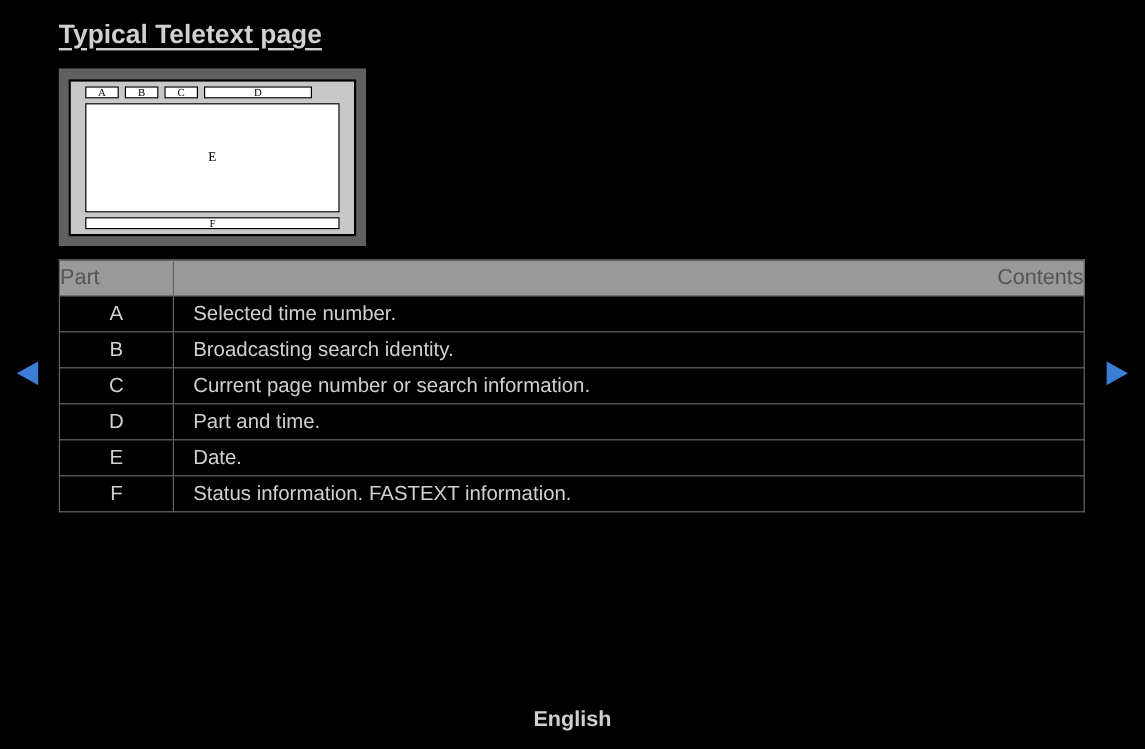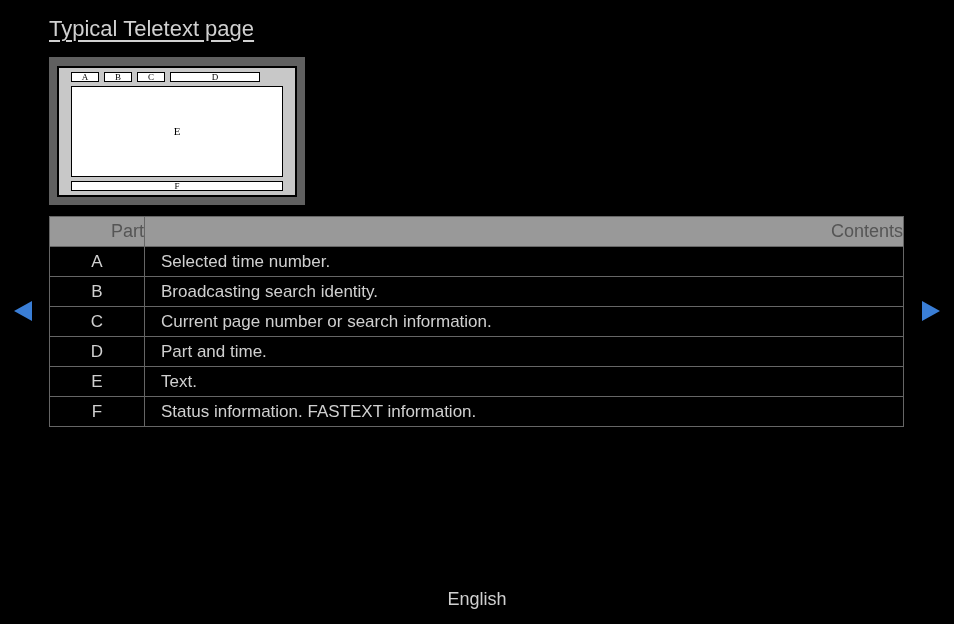--- a/index.html
+++ b/index.html
@@ -16,21 +16,21 @@
       color: #d0d0d0;
       position: relative;
       overflow: hidden;
     }
     
     .page-title {
       position: absolute;
       top: 16px;
       left: 49px;
       font-size: 22px;
-      font-weight: normal;
+      font-weight: bold;
       color: #d0d0d0;
       text-decoration: underline;
       text-underline-offset: 4px;
       text-align: center;
     }
     
     .teletext-diagram {
       position: absolute;
       top: 57px;
       left: 49px;
@@ -130,21 +130,21 @@
     .col-part {
       width: 95px;
       text-align: center;
     }
     
     .col-contents {
       padding-left: 16px !important;
     }
     
     th.col-part {
-      text-align: right;
+      text-align: left;
     }
     
     th.col-contents {
       padding-left: 16px;
     }
     
     .nav-arrow-left {
       position: absolute;
       top: 301px;
       left: 14px;
@@ -159,20 +159,21 @@
     }
     
     .footer-language {
       position: absolute;
       bottom: 14px;
       left: 0;
       width: 100%;
       text-align: center;
       font-size: 18px;
       color: #d0d0d0;
+      font-weight: bold;
     }
   </style>
 </head>
 <body>
 
 <h1 class="page-title">Typical Teletext page</h1>
 
 <div class="teletext-diagram">
   <div class="diagram-inner">
     <div class="diagram-top-row">
@@ -205,21 +206,21 @@
     <tr>
       <td class="col-part">C</td>
       <td class="col-contents">Current page number or search information.</td>
     </tr>
     <tr>
       <td class="col-part">D</td>
       <td class="col-contents">Part and time.</td>
     </tr>
     <tr>
       <td class="col-part">E</td>
-      <td class="col-contents">Text.</td>
+      <td class="col-contents">Date.</td>
     </tr>
     <tr>
       <td class="col-part">F</td>
       <td class="col-contents">Status information. FASTEXT information.</td>
     </tr>
   </tbody>
 </table>
 
 <div class="nav-arrow-left">
   <svg width="18" height="20" viewBox="0 0 18 20">

